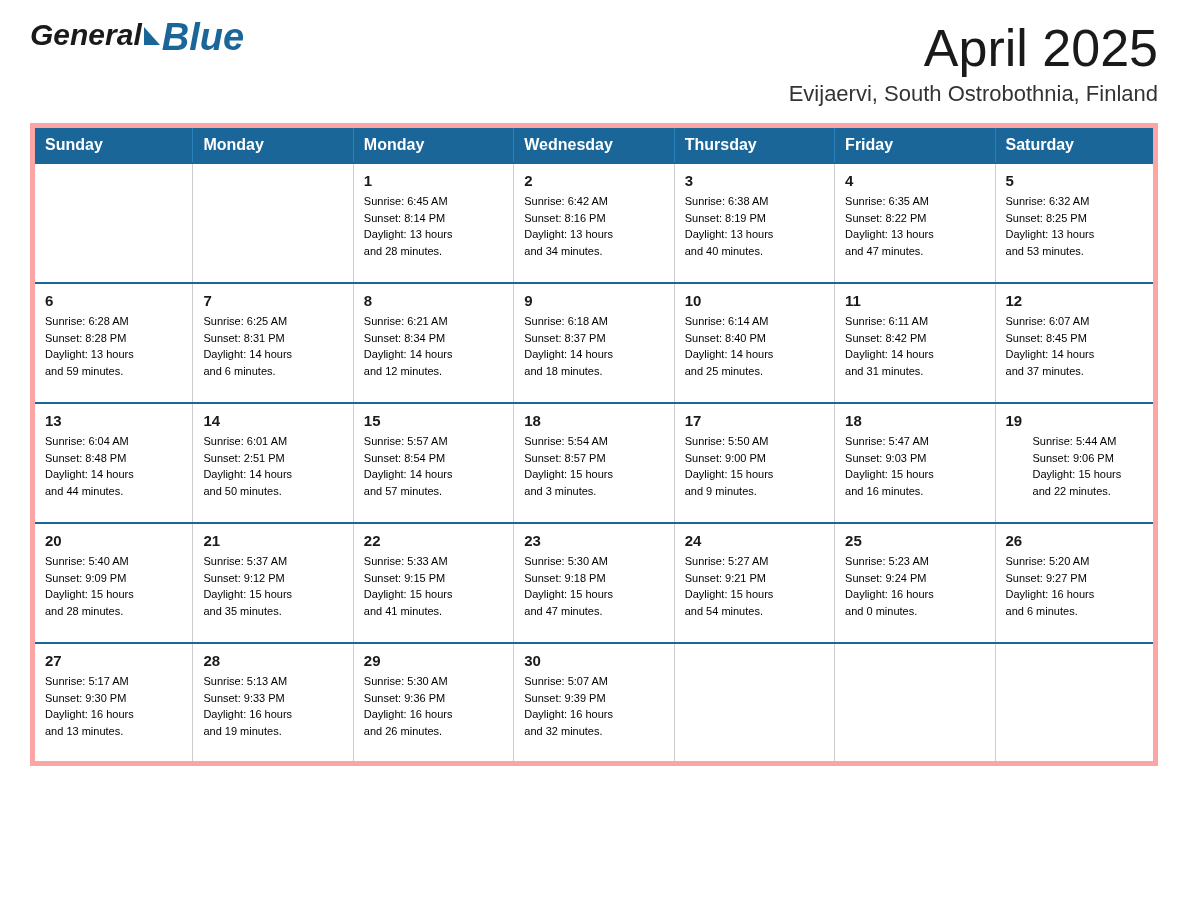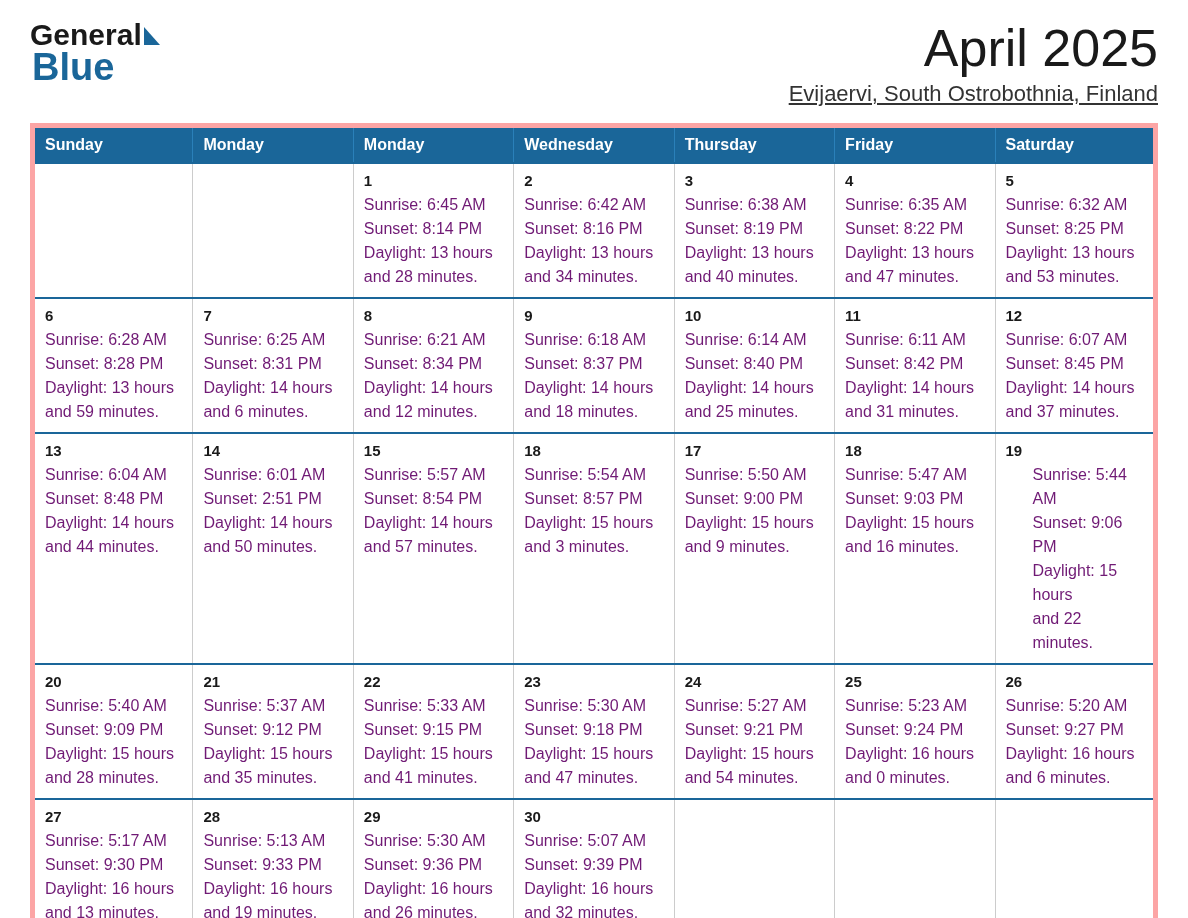--- a/index.html
+++ b/index.html
@@ -26,21 +26,20 @@
       font-size: 52px;
       font-weight: normal;
       color: #1a1a1a;
       line-height: 1.1;
     }
 
     .location-title {
       font-size: 22px;
       color: #333;
       margin-top: 4px;
-      text-decoration: underline;
     }
 
     .calendar {
       width: 100%;
       border-collapse: collapse;
       border: 5px solid #fca5a5;
     }
 
     .calendar thead tr {
       background-color: #1a6699;
@@ -79,33 +78,34 @@
     }
 
     .day-number {
       font-size: 15px;
       font-weight: bold;
       color: #1a1a1a;
       margin-bottom: 4px;
     }
 
     .day-info {
-      font-size: 16px;
-      color: #701a75;
+      font-size: 11px;
+      color: #000000;
       line-height: 1.5;
     }
 
     .empty-cell {
       background: #fff;
     }
 
     
     .logo-wrapper {
       display: flex;
-      flex-direction: column;
+      flex-direction: row;
+      font-style: italic;
     }
 
     .logo-row1 {
       display: flex;
       align-items: baseline;
       font-size: 30px;
       font-weight: bold;
       color: #1a1a1a;
       line-height: 1;
     }

